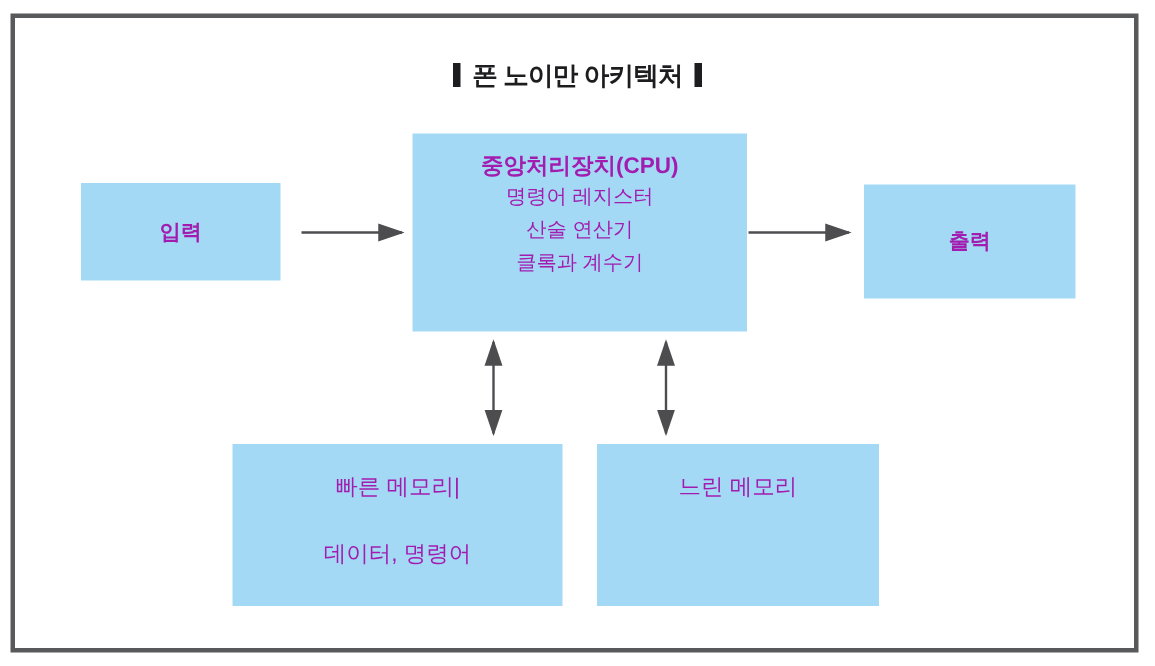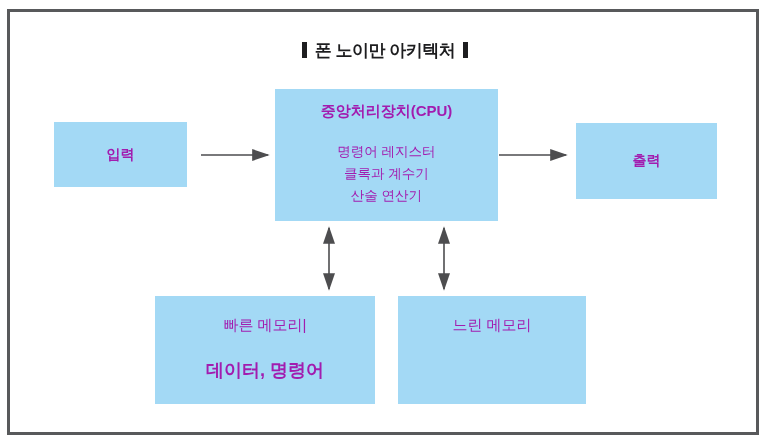--- a/index.html
+++ b/index.html
@@ -54,26 +54,26 @@
     display: flex;
     align-items: center;
     justify-content: center;
     font-size: 14px;
     font-weight: 700;
   }
   .input-box  { left: 54px;  top: 122px; width: 133px; height: 65px; }
   .output-box { left: 576px; top: 123px; width: 141px; height: 76px; }
   .cpu-box    { left: 275px; top: 89px;  width: 223px; height: 132px; padding-top: 13px; text-align: center; }
   .cpu-title  { font-size: 15px; font-weight: 700; line-height: 18px; }
-  .cpu-lines  { margin-top: 21px; font-size: 13.5px; line-height: 22px; font-weight: 400; }
+  .cpu-lines  { font-size: 13.5px; line-height: 22px; font-weight: 400; }
   .memory-box { top: 296px; height: 108px; padding-top: 20px; text-align: center; }
   .fast-memory-box { left: 155px; width: 220px; }
   .slow-memory-box { left: 398px; width: 188px; }
   .memory-title { font-size: 15px; font-weight: 400; line-height: 18px; }
-  .memory-detail { margin-top: 28px; font-size: 18px; font-weight: 700; line-height: 16px; }
+  .memory-detail { margin-top: 28px; font-size: 15px; font-weight: 400; line-height: 16px; }
   .arrow-layer {
     position: absolute;
     left: 0;
     top: 0;
     pointer-events: none;
   }
 </style>
 </head>
 <body>
 
@@ -86,22 +86,22 @@
   </div>
 
   <div class="node node-center input-box">
     <span>입력</span>
   </div>
 
   <div class="node cpu-box">
     <div class="cpu-title">중앙처리장치(CPU)</div>
     <div class="cpu-lines">
       <div>명령어 레지스터</div>
+      <div>산술 연산기</div>
       <div>클록과 계수기</div>
-      <div>산술 연산기</div>
     </div>
   </div>
 
   <div class="node node-center output-box">
     <span>출력</span>
   </div>
 
   <div class="node memory-box fast-memory-box">
     <div class="memory-title">빠른 메모리|</div>
     <div class="memory-detail">데이터, 명령어</div>

